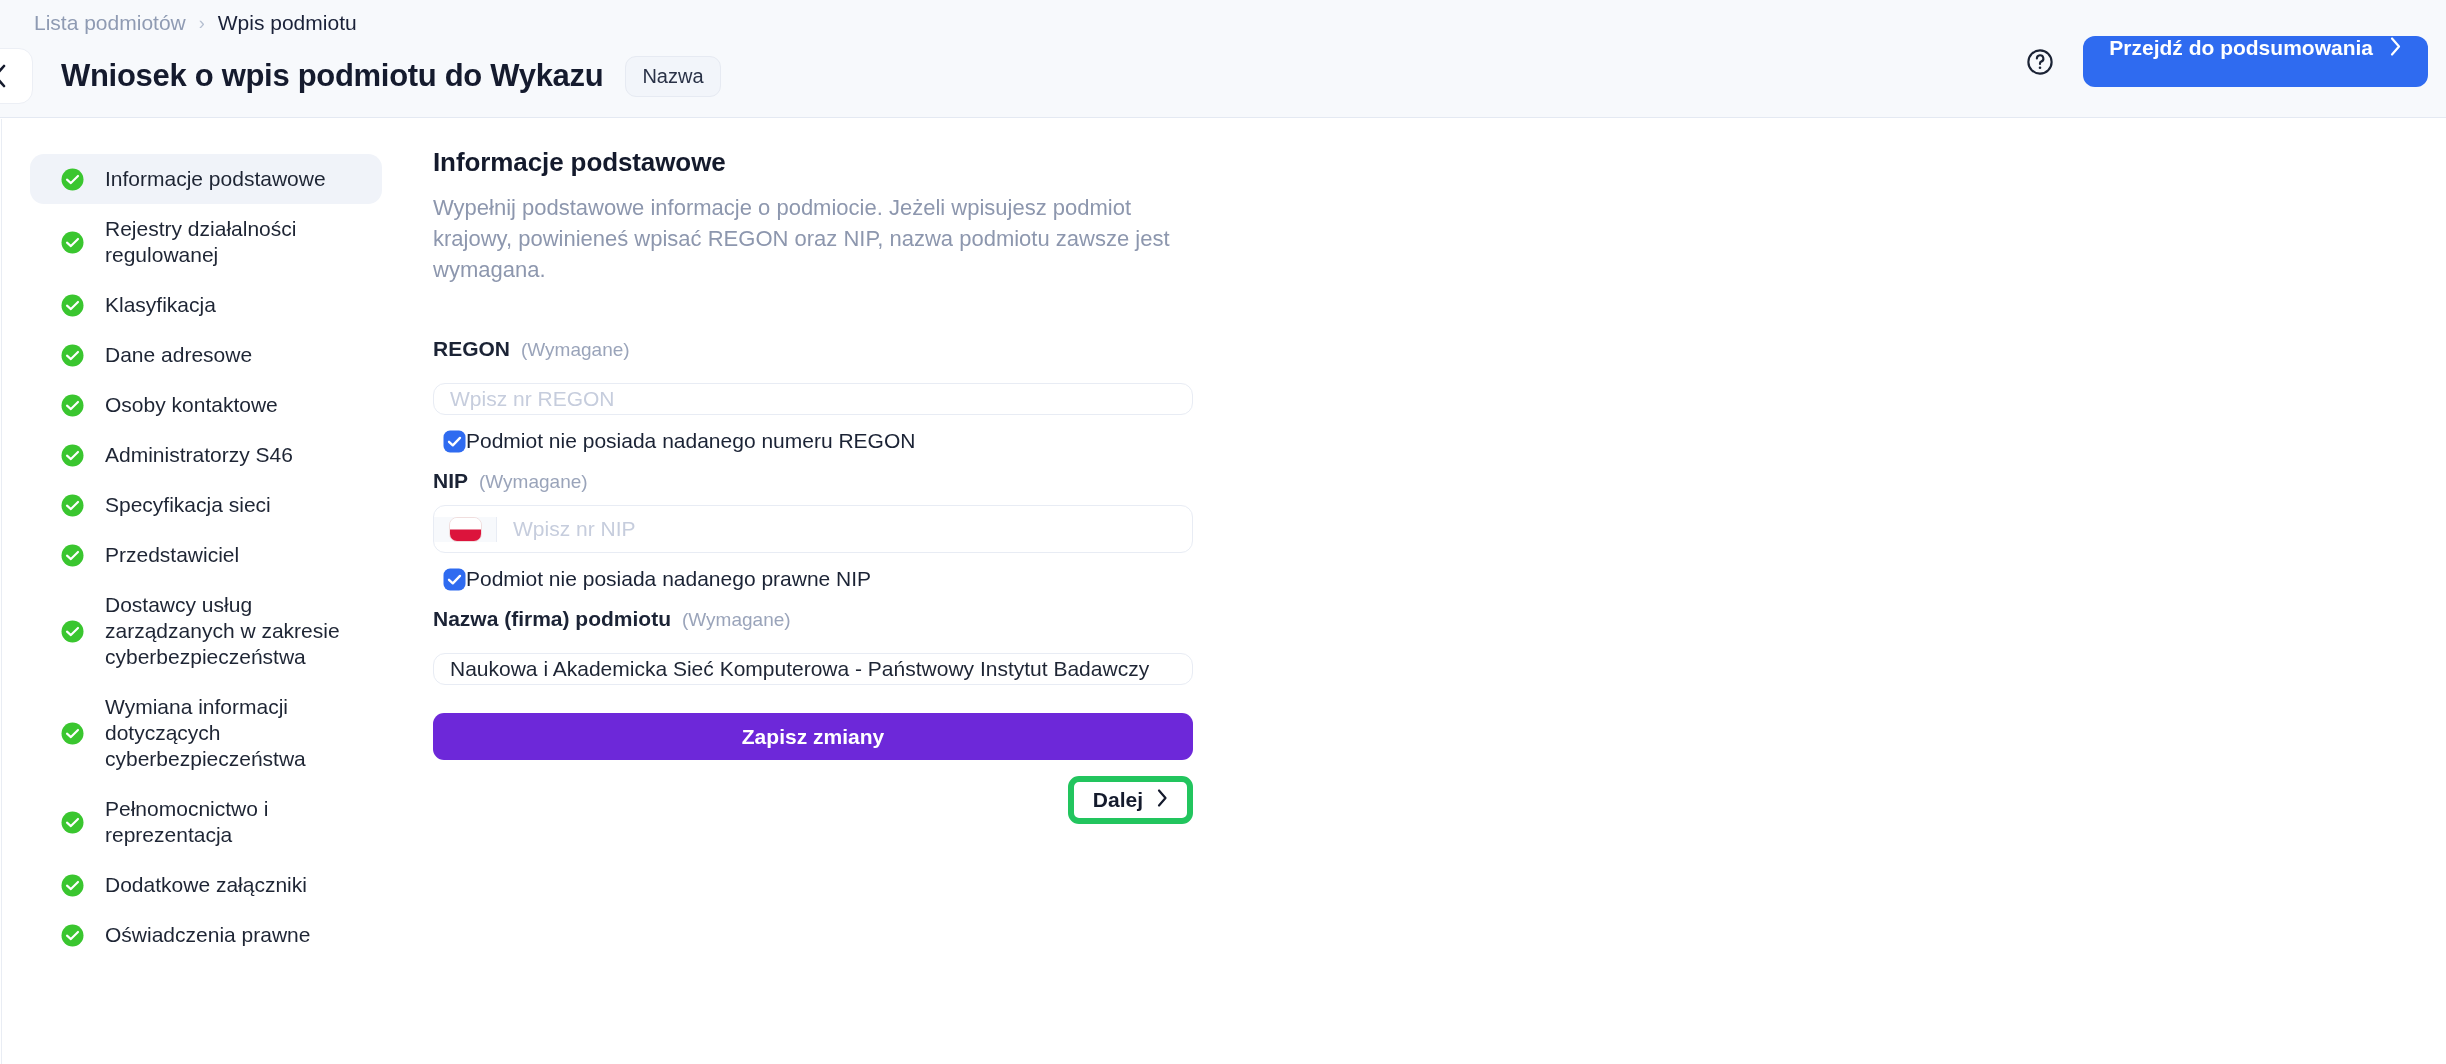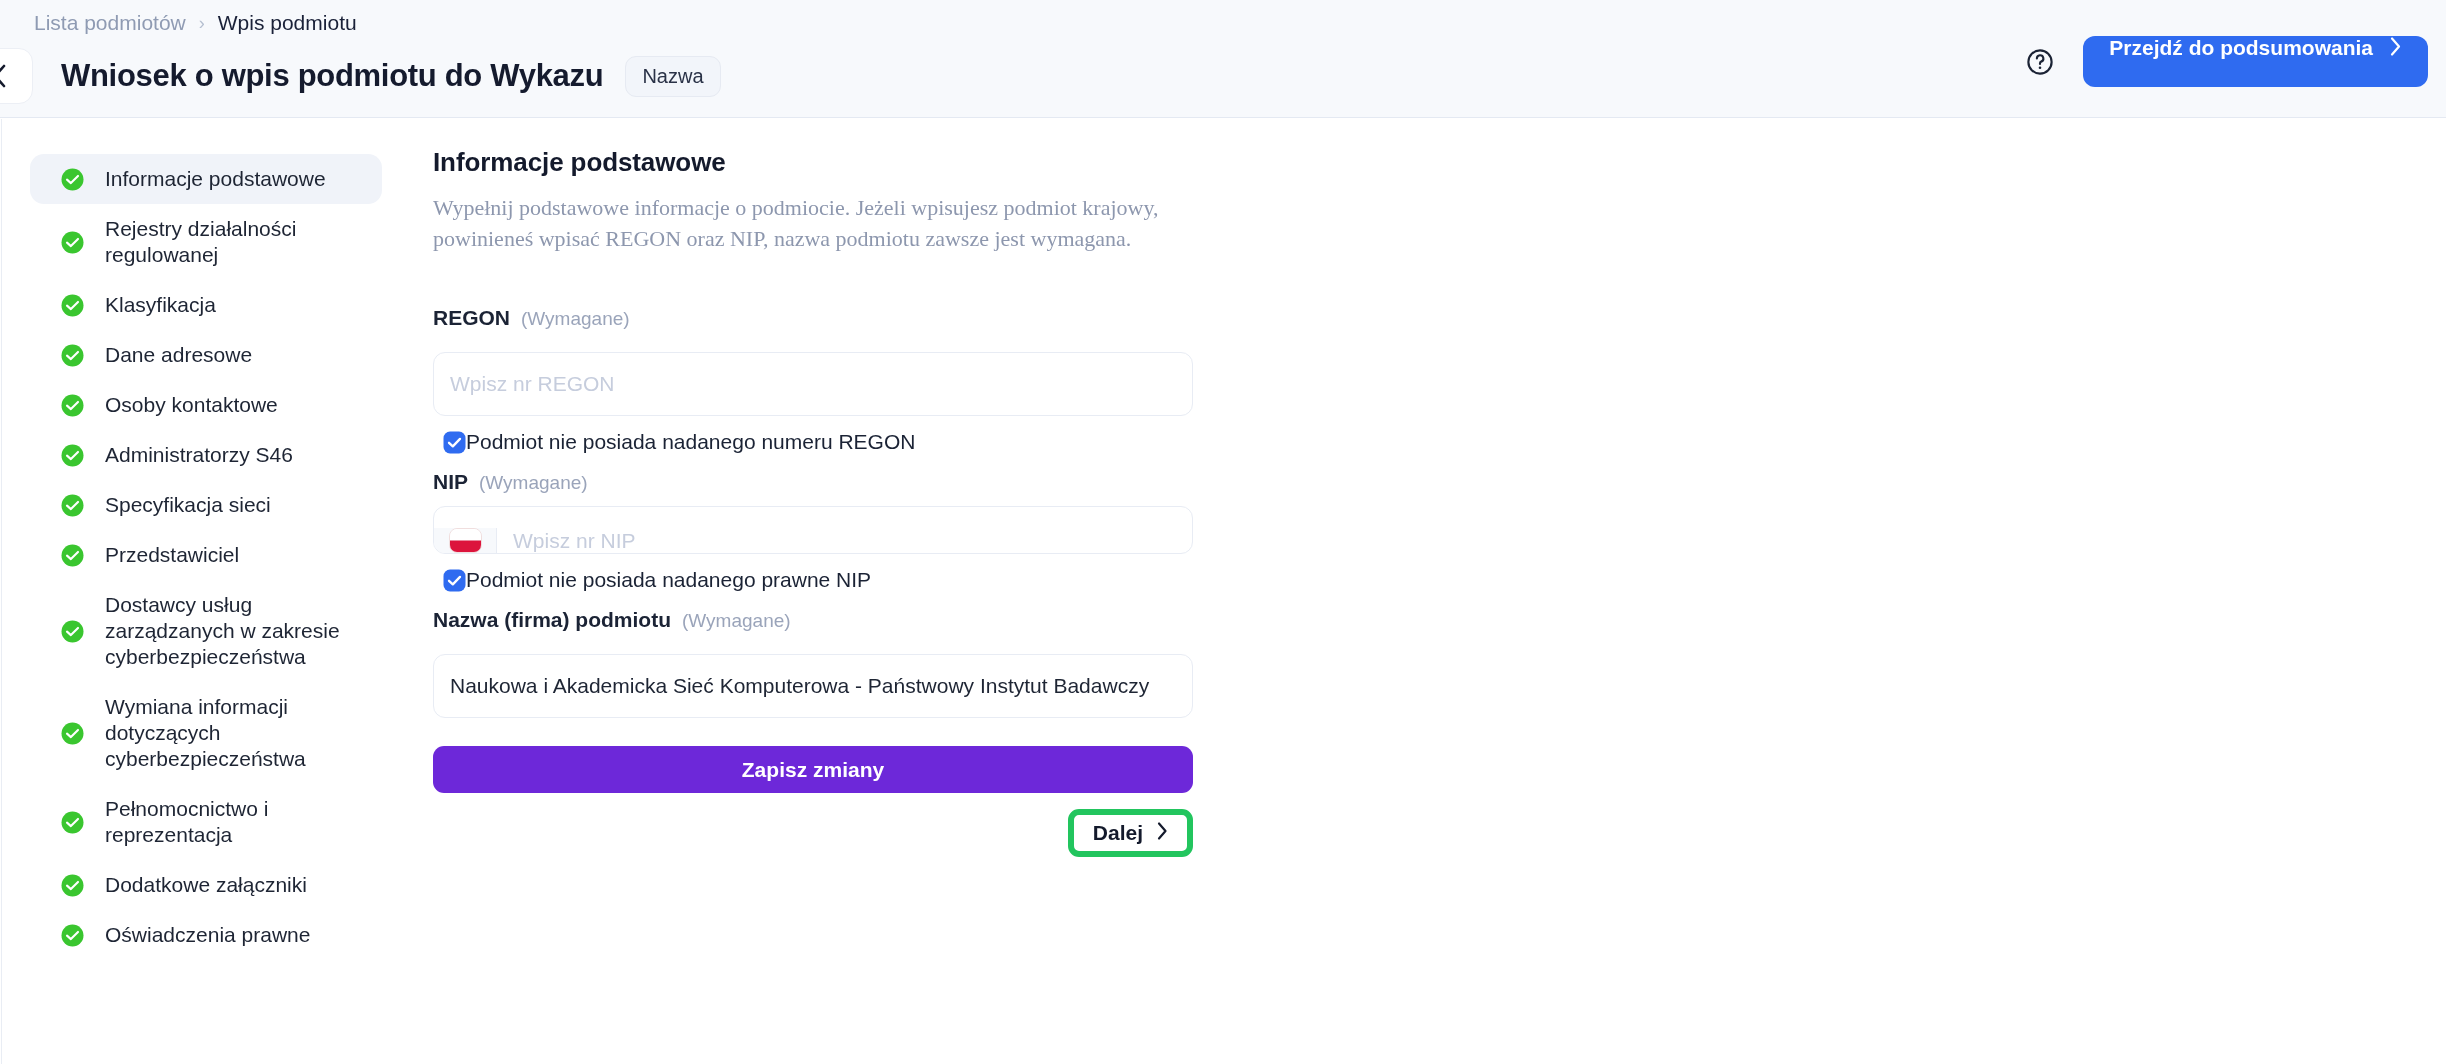--- a/index.html
+++ b/index.html
@@ -187,62 +187,61 @@
     color: #141a2c;
     margin: 0 0 14px 0;
     letter-spacing: -0.1px;
   }
   .section-desc {
     font-size: 22px;
     line-height: 31px;
     color: #8d97ae;
     margin: 0 0 52px 0;
     width: 760px;
-    font-family: Liberation Serif, serif;
   }
 
   .field-label {
     font-size: 21px;
     font-weight: 700;
     color: #1b2335;
     margin-bottom: 12px;
     display: flex;
     align-items: baseline;
     gap: 11px;
   }
   .req-hint {
     font-size: 19px;
     font-weight: 400;
     color: #9aa4ba;
   }
 
   .text-input {
     width: 760px;
-    height: 64px;
+    height: 32px;
     border: 1px solid #e8ecf4;
     border-radius: 12px;
     background: #ffffff;
     font-family: inherit;
     font-size: 21px;
     color: #1e2534;
     padding: 0 16px;
     outline: none;
     display: block;
     margin-top: 22px;
   }
   .text-input::placeholder { color: #c6cddd; }
 
   .input-with-flag {
     width: 760px;
     height: 48px;
     border: 1px solid #e8ecf4;
     border-radius: 12px;
     background: #ffffff;
     display: flex;
-    align-items: flex-end;
+    align-items: center;
     overflow: hidden;
   }
   .flag-box {
     width: 63px;
     flex: 0 0 63px;
     background: #f7f9fc;
     border-right: 1px solid #e8ecf4;
     display: flex;
     align-items: center;
     justify-content: center;

